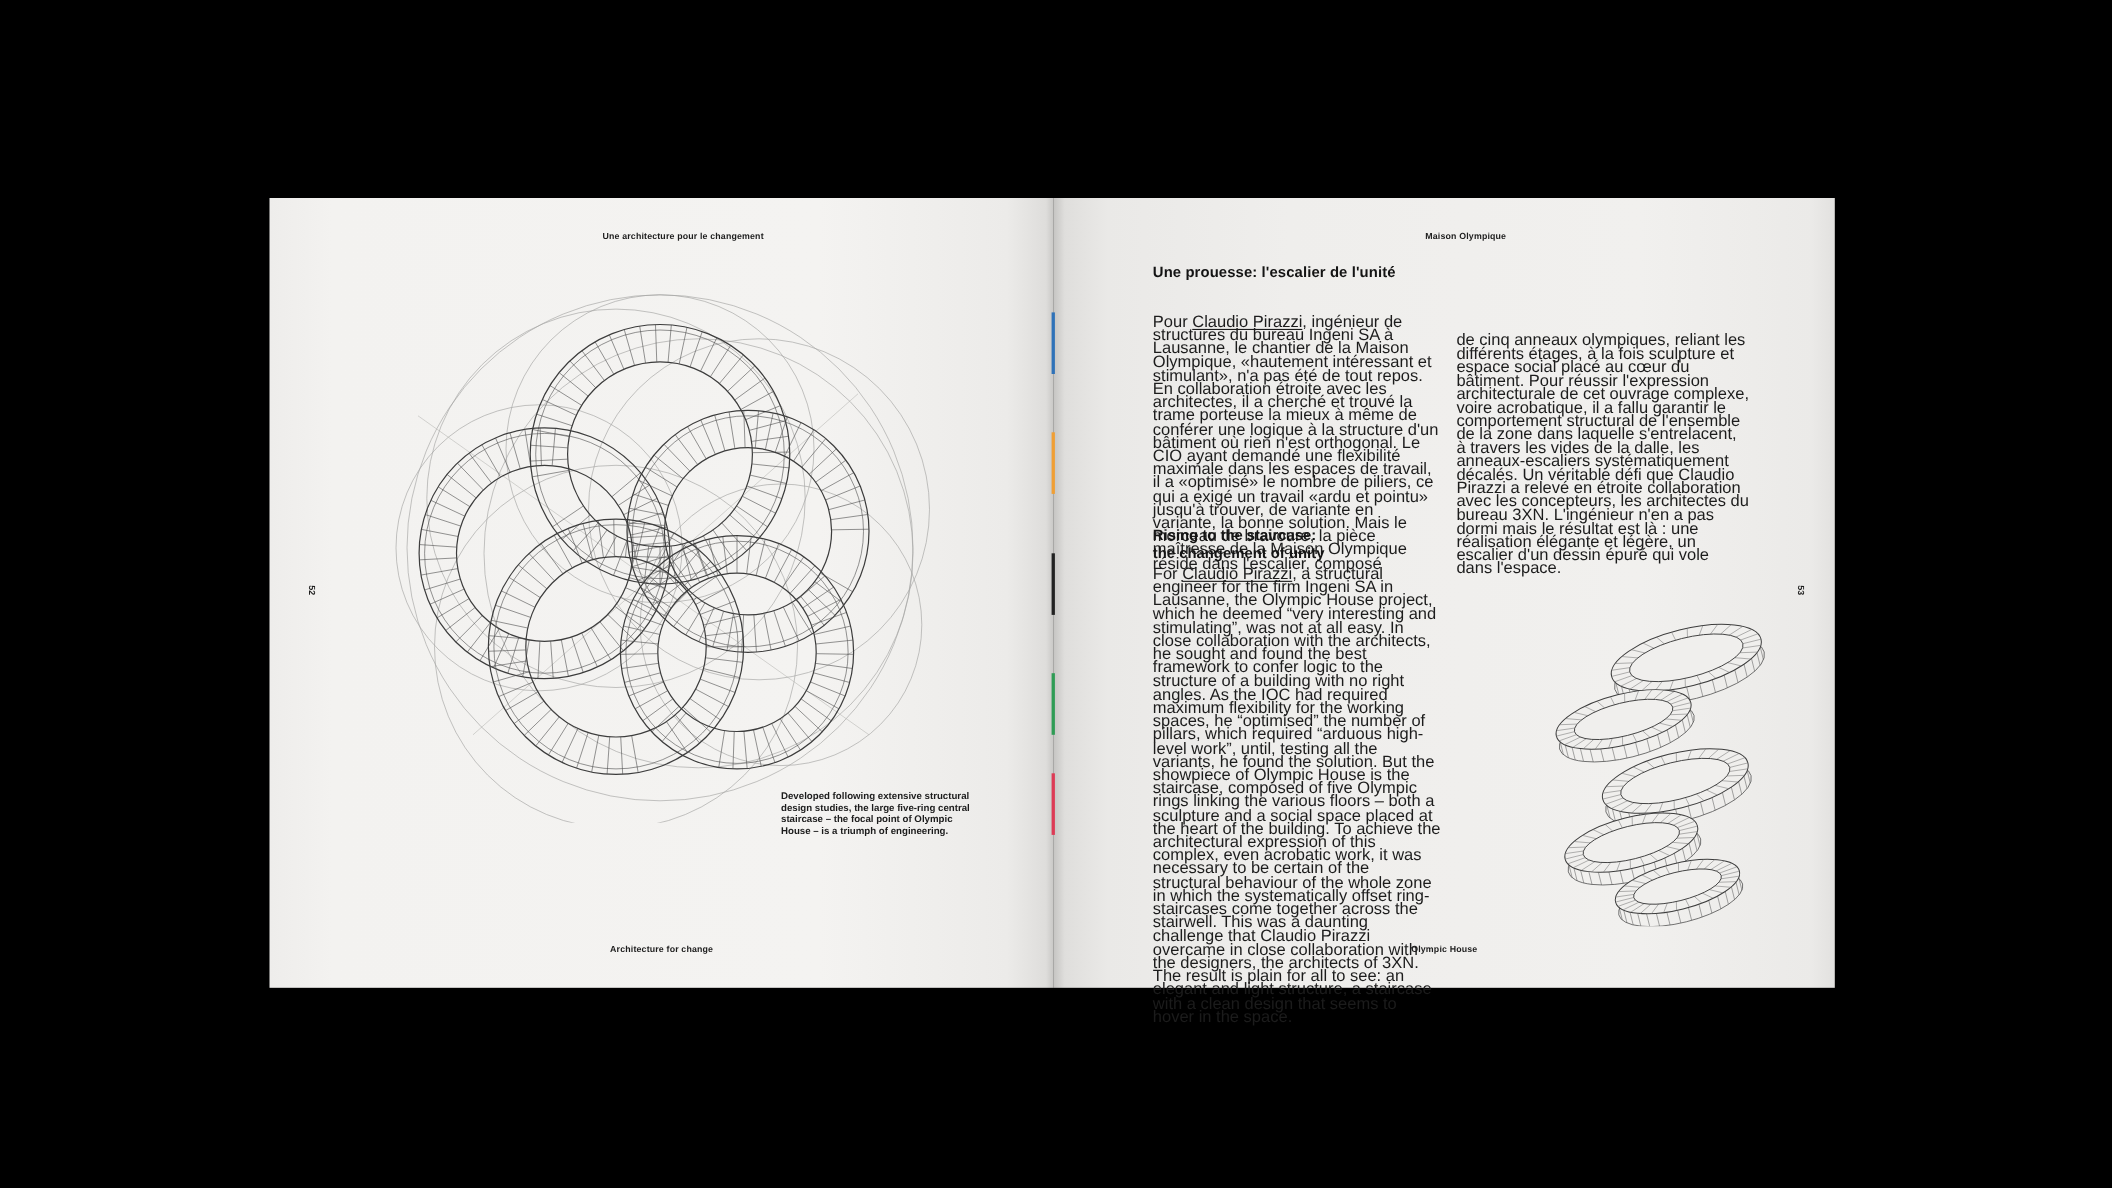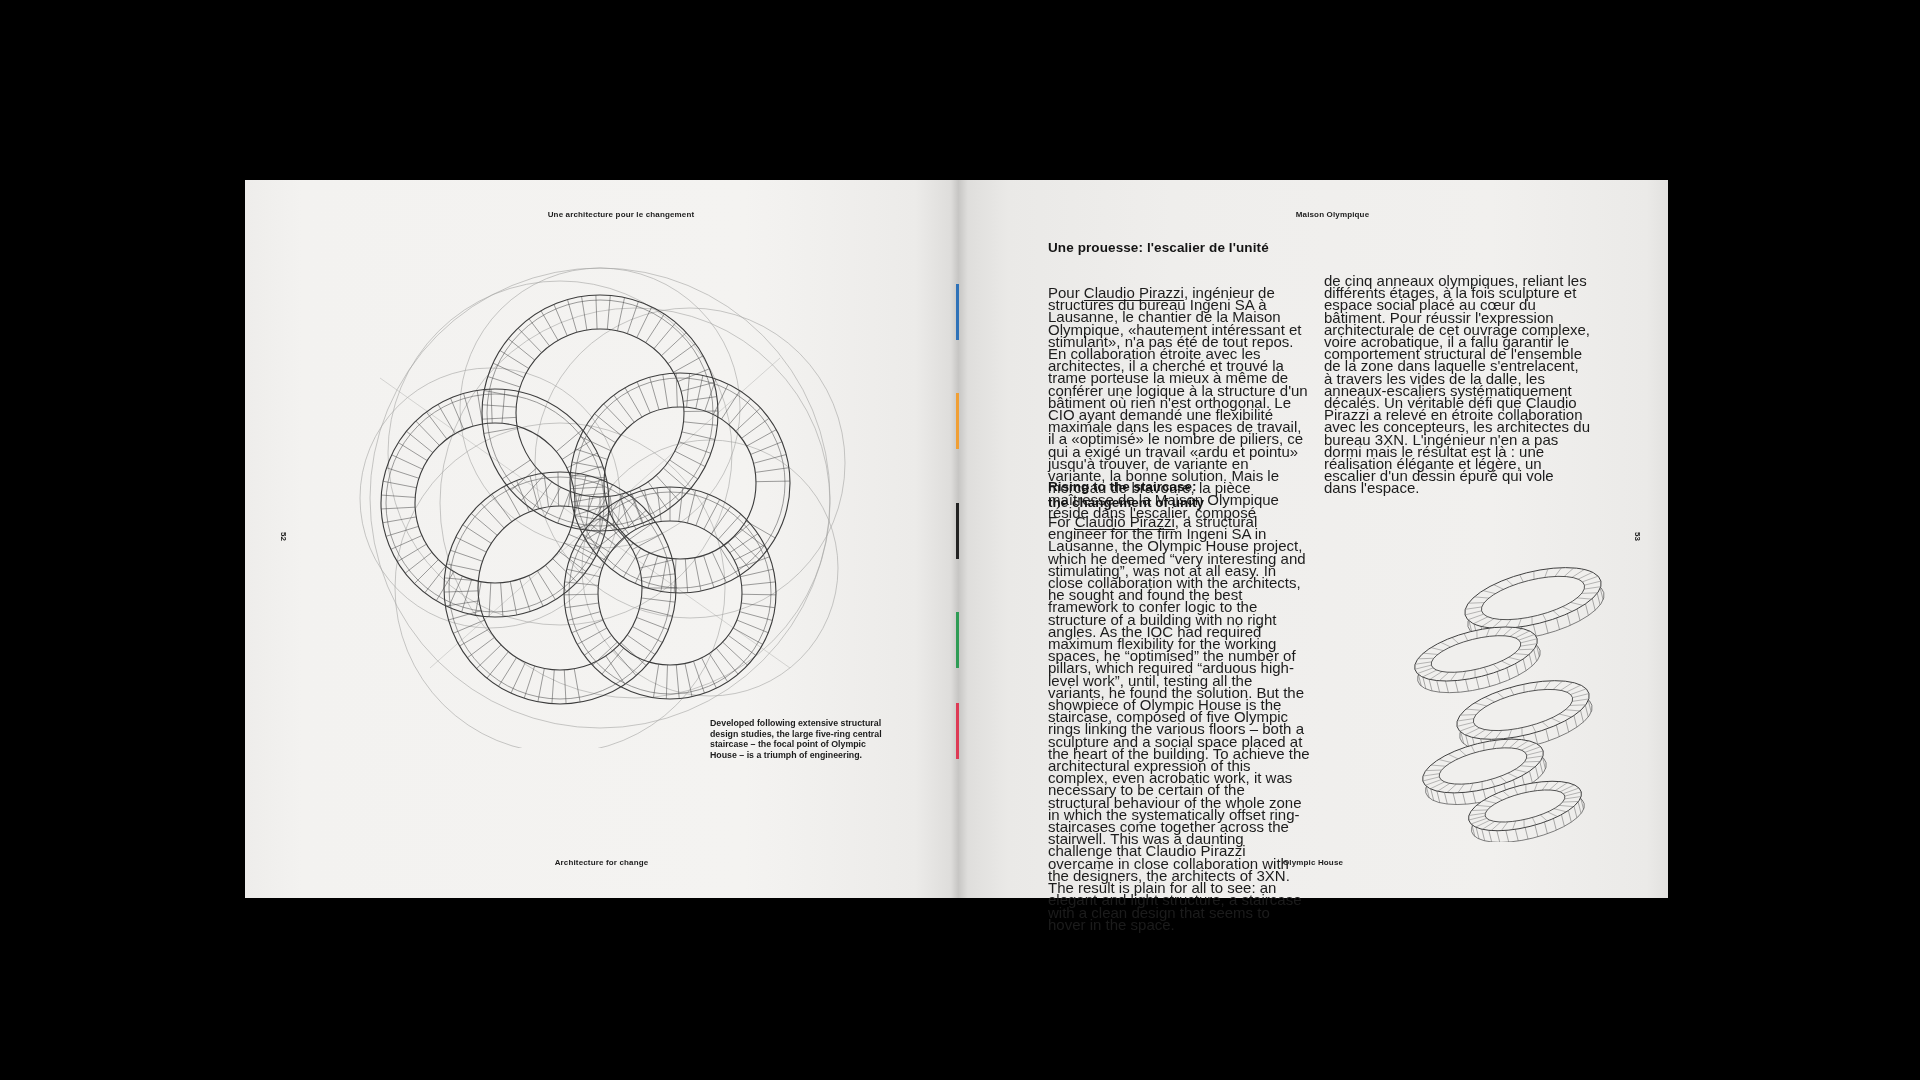--- a/index.html
+++ b/index.html
@@ -26,21 +26,21 @@
   #iso-svg  { position:absolute; left:425px; top:372px; }
 
   .caption { position:absolute; left:465px; top:538px; width:184px;
     font-size:8.8px; font-weight:700; line-height:10.6px; color:#1c1c1c; }
   .caption p + p { margin-top:8px; }
 
   .fr-heading { position:absolute; left:90px; top:60px; font-size:13.5px;
     font-weight:700; color:#141414; letter-spacing:.1px; }
   .col { position:absolute; font-size:15px; line-height:12.2px; color:#1c1c1c; }
   .col1 { left:90px; top:107px; width:262px; }
-  .col2 { left:366px; top:95px; width:266px; }
+  .col2 { left:366px; top:124px; width:266px; }
   .en-heading { position:absolute; left:90px; top:299px; font-size:13.5px;
     font-weight:700; line-height:15.5px; color:#141414; }
   .en-col { left:90px; top:336px; width:262px; }
   .u { text-decoration:underline; text-underline-offset:2px; text-decoration-thickness:.8px; }
 
   .tab { position:absolute; left:711px; width:3px; height:56px; }
 </style>
 </head>
 <body>
 

